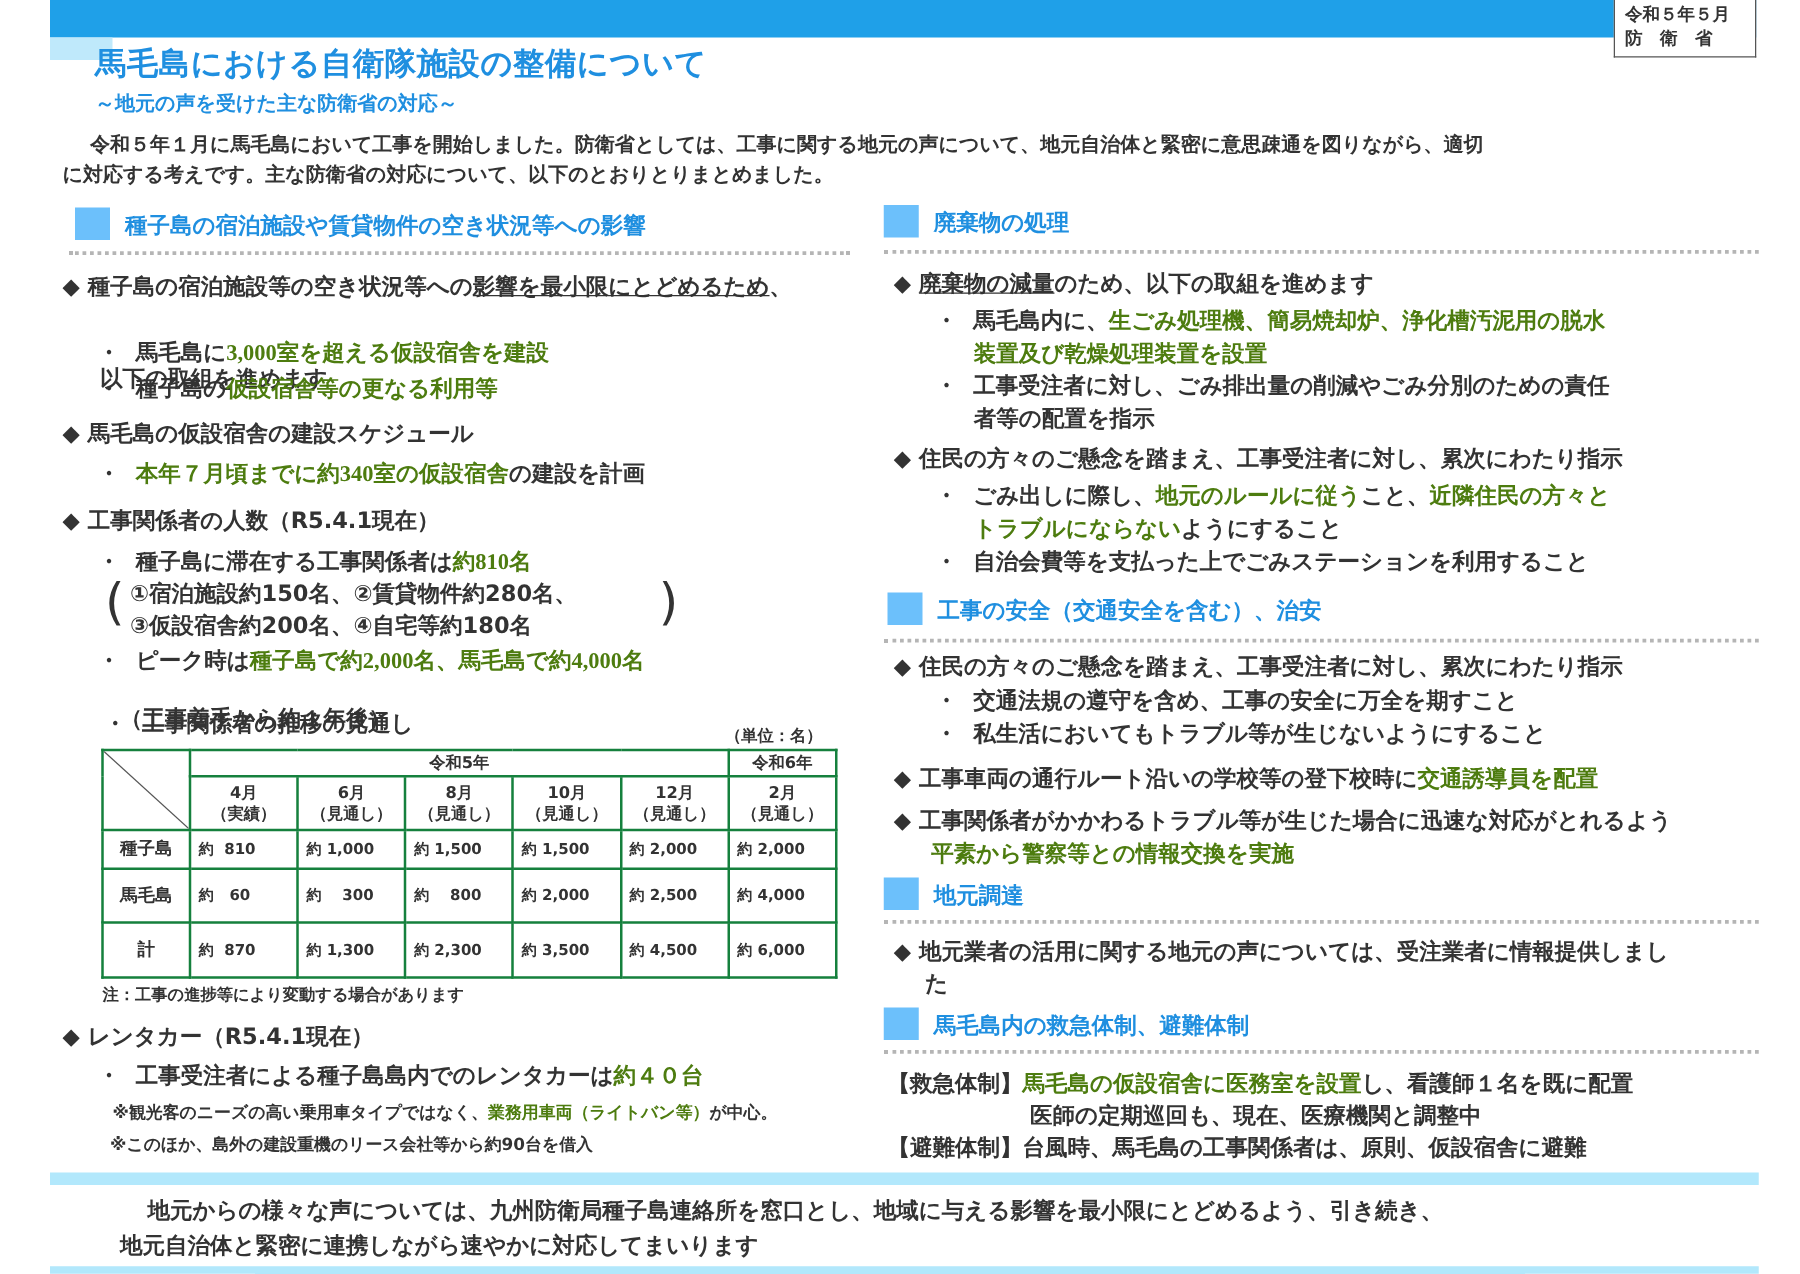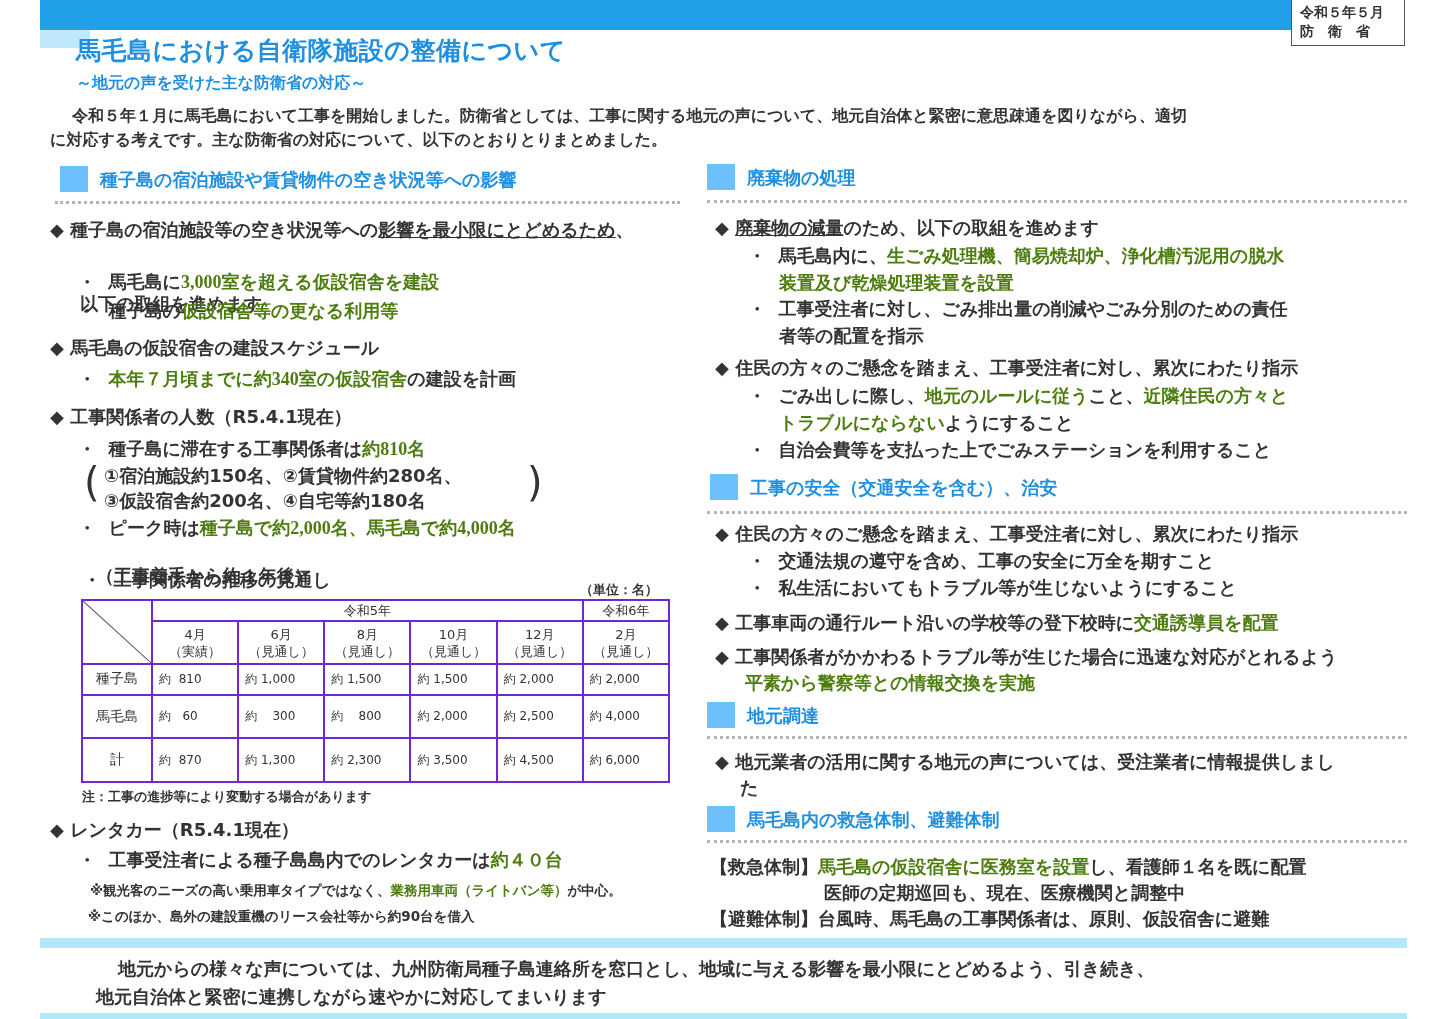--- a/index.html
+++ b/index.html
@@ -30,21 +30,21 @@
 
   .txt { position: absolute; white-space: nowrap; font-size: 18px; color: #333; line-height: 24px; }
   .red { color: #4d7c0f; font-family: Liberation Serif, serif; }
   .u { text-decoration: underline; }
   .sm { font-size: 13.5px; }
 
   table.tbl {
     position: absolute; left: 81px; top: 599px; width: 589px; height: 184px;
     border-collapse: collapse; font-size: 14px; color: #333; table-layout: fixed;
   }
-  table.tbl td, table.tbl th { border: 2px solid #6d28d9; text-align: center; padding: 0; font-weight: normal; }
+  table.tbl td, table.tbl th { border: 2px solid #15803d; text-align: center; padding: 0; font-weight: bold; }
   table.tbl th { font-size: 13px; line-height: 17px; }
   table.tbl td.val { text-align: left; padding-left: 6px; white-space: pre; font-size: 12px; }
   table.tbl td.rh { font-size: 14px; }
   .diag { position: relative; }
   .diag svg { position: absolute; left: 0; top: 0; width: 100%; height: 100%; }
 
   .bottom-bar1 { left: 40px; top: 938px; width: 1367px; height: 10px; background: #b2e8fc; }
   .bottom-bar2 { left: 40px; top: 1013px; width: 1367px; height: 6px; background: #b2e8fc; }
   .footer { left: 96px; top: 955px; font-size: 18px; line-height: 28px; color: #333; white-space: nowrap; }
   .bracket { position: absolute; font-size: 40px; font-weight: normal; color: #333; line-height: 40px; }

